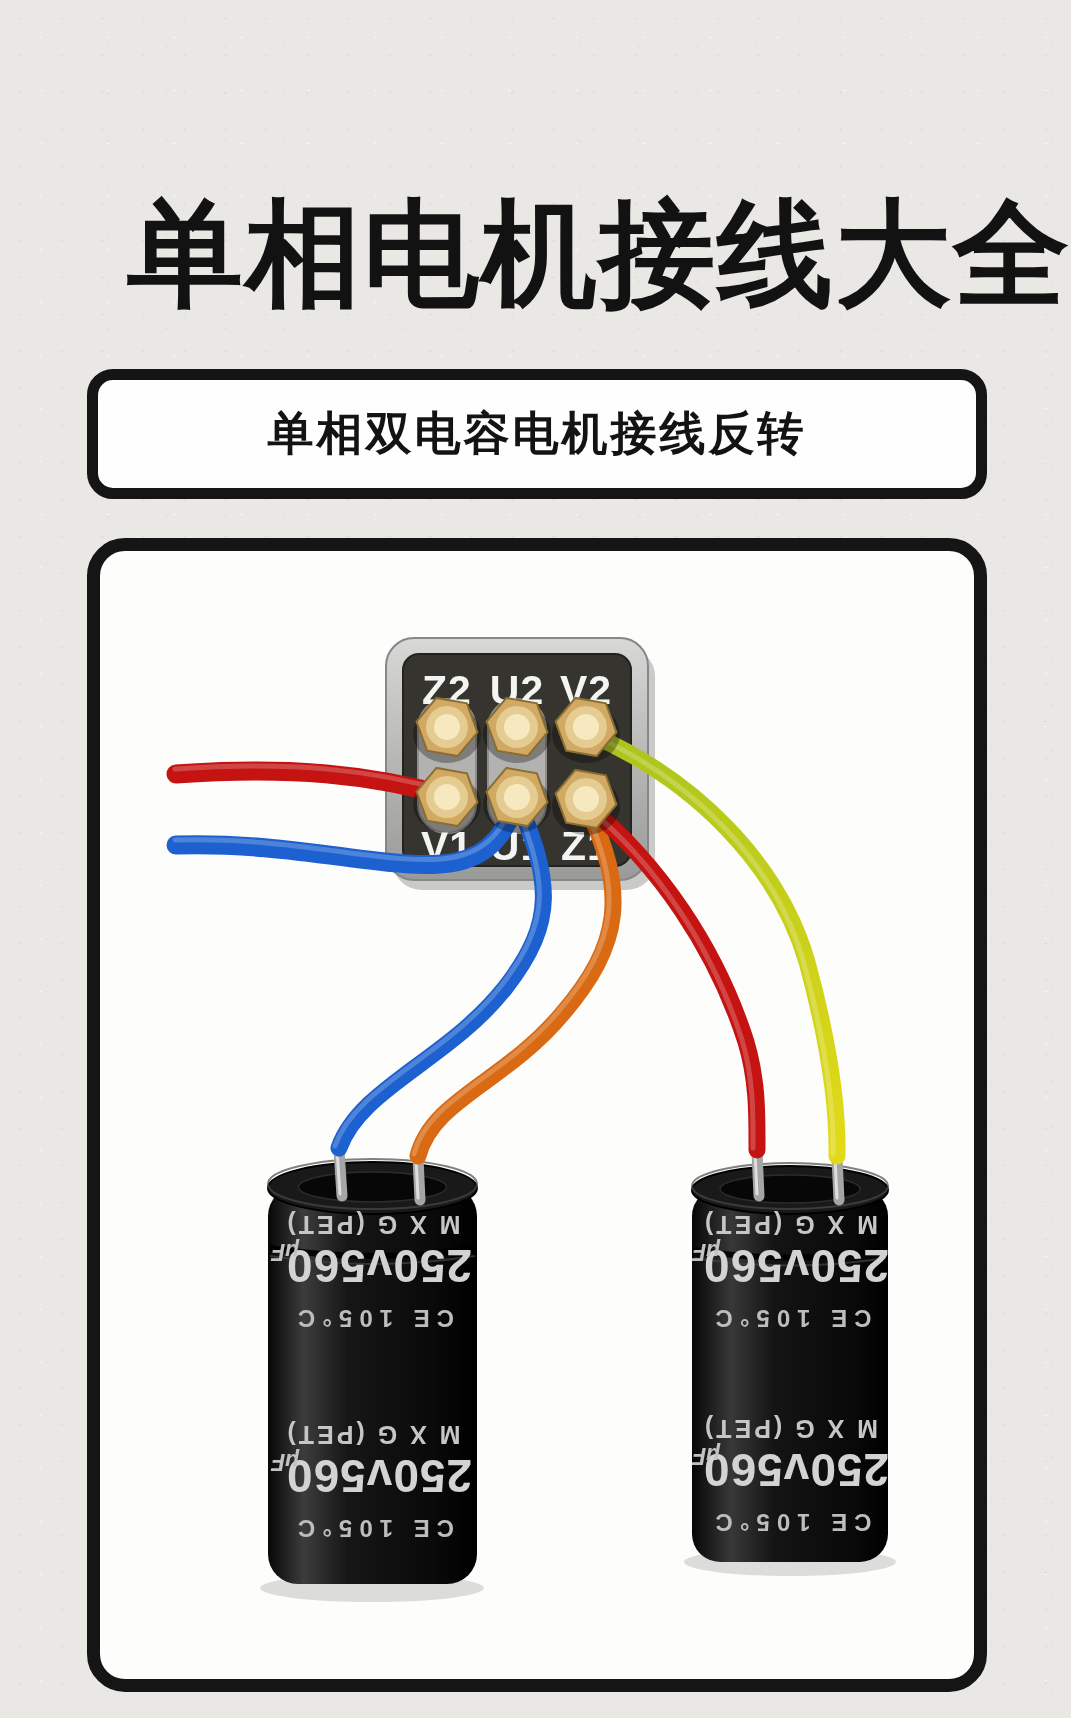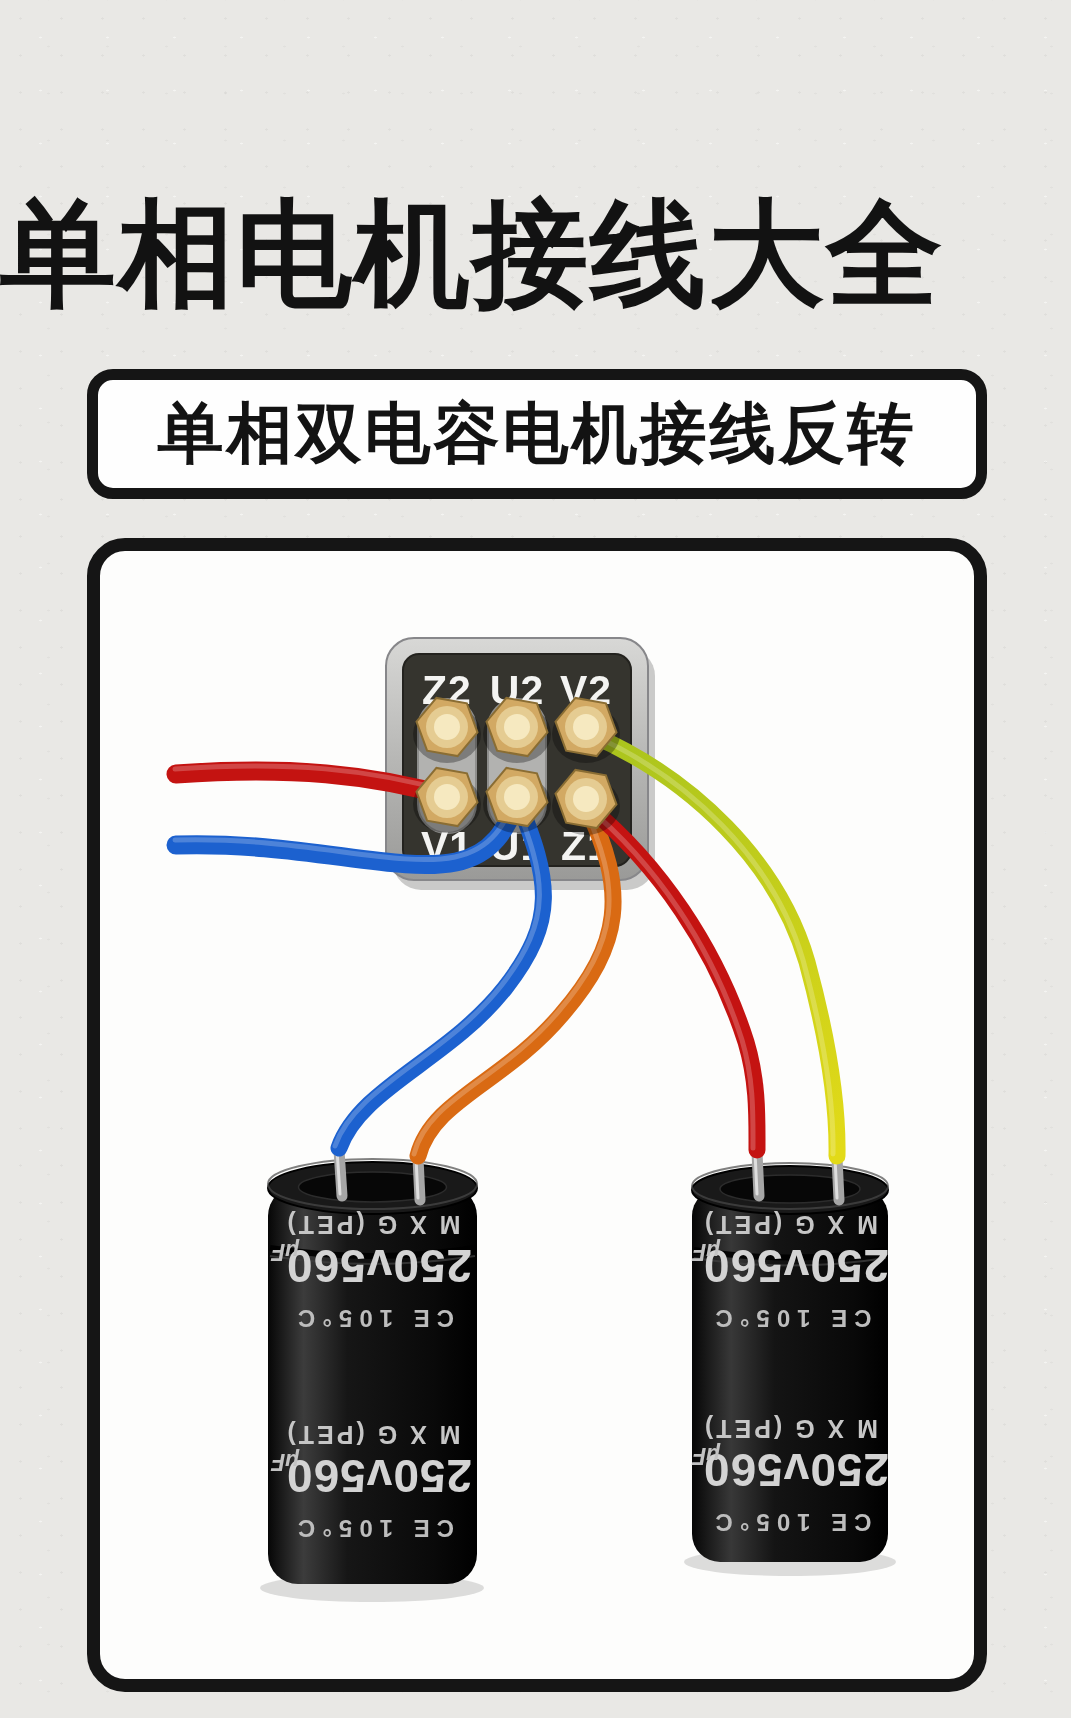--- a/index.html
+++ b/index.html
@@ -12,33 +12,33 @@
       radial-gradient(rgba(0,0,0,0.045) 1px, transparent 1.4px),
       radial-gradient(rgba(0,0,0,0.035) 1px, transparent 1.4px),
       radial-gradient(rgba(255,255,255,0.5) 1px, transparent 1.4px);
     background-size:41px 37px, 59px 47px, 67px 53px;
     background-position:0 0, 19px 23px, 7px 11px;
     overflow:hidden;
     font-family:"Liberation Sans","DejaVu Sans",sans-serif;
   }
   .main-title{
     position:absolute;left:0;top:186px;width:100%;
-    text-align:left;
+    text-align:right;
     font-size:116px;line-height:1.18;
     font-weight:900;color:#121212;
     letter-spacing:2px;
   }
   .banner{
     position:absolute;left:87px;top:369px;width:900px;height:130px;
     box-sizing:border-box;
     background:#fefefe;
     border:11px solid #151515;
     border-radius:26px;
     display:flex;align-items:center;justify-content:center;
-    font-size:66px;font-weight:900;color:#131313;letter-spacing:3px;
+    font-size:46px;font-weight:900;color:#131313;letter-spacing:3px;
   }
   .panel{
     position:absolute;left:87px;top:538px;width:900px;height:1154px;
     box-sizing:border-box;
     background:#fdfdfc;
     border:13px solid #151515;
     border-radius:38px;
   }
   .scene{
     position:absolute;left:87px;top:538px;width:900px;height:1154px;

